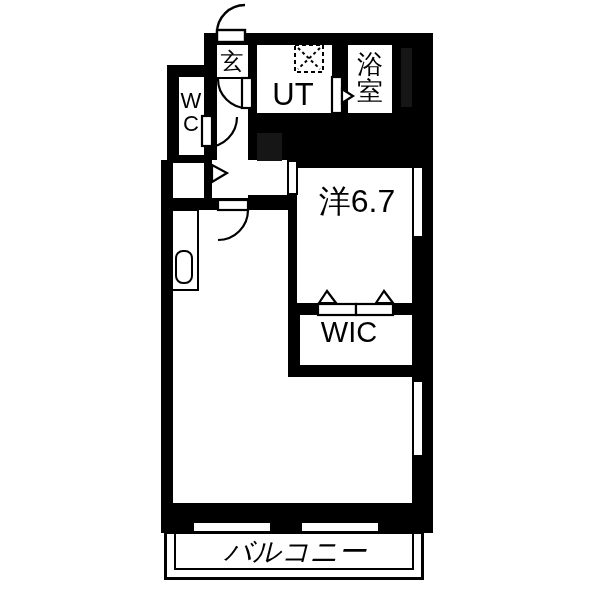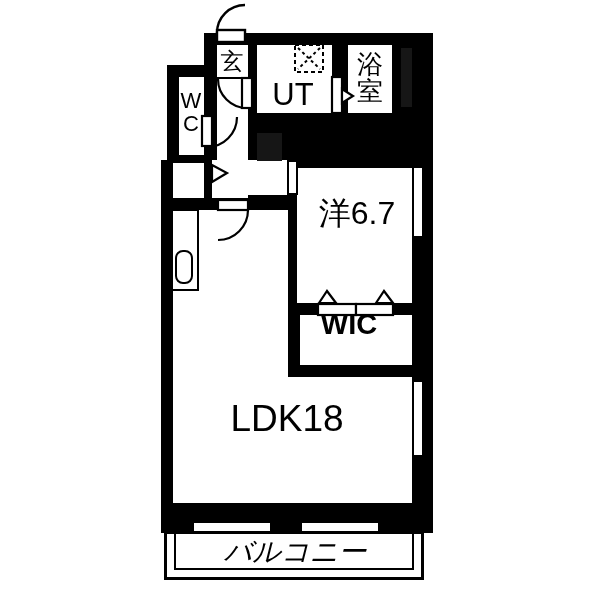--- a/index.html
+++ b/index.html
@@ -98,18 +98,17 @@
   <div class="label" style="left:232px;top:61px;font-size:23px;">玄</div>
   <div class="label" style="left:293px;top:95px;font-size:31px;">UT</div>
   <div class="label" style="left:370px;top:78px;font-size:26px;">
     <span>浴</span>
     <span>室</span>
   </div>
   <div class="label" style="left:191px;top:112px;font-size:22px;">
     <span>W</span>
     <span>C</span>
   </div>
-  <div class="label" style="left:357px;top:214px;font-size:32px;">洋6.7</div>
-  <div class="label" style="left:349px;top:324px;font-size:29px;font-weight:bold;">WIC</div>
-  <div class="label" style="left:287px;top:419px;font-size:37px;">LDK18</div>
+  <div class="label" style="left:357px;top:202px;font-size:32px;">洋6.7</div>
+  <div class="label" style="left:349px;top:332px;font-size:29px;">WIC</div>
   <div class="label" style="left:295px;top:552px;font-size:28px;font-style:italic;">バルコニー</div>
 
 </div>
 
 </body></html>

